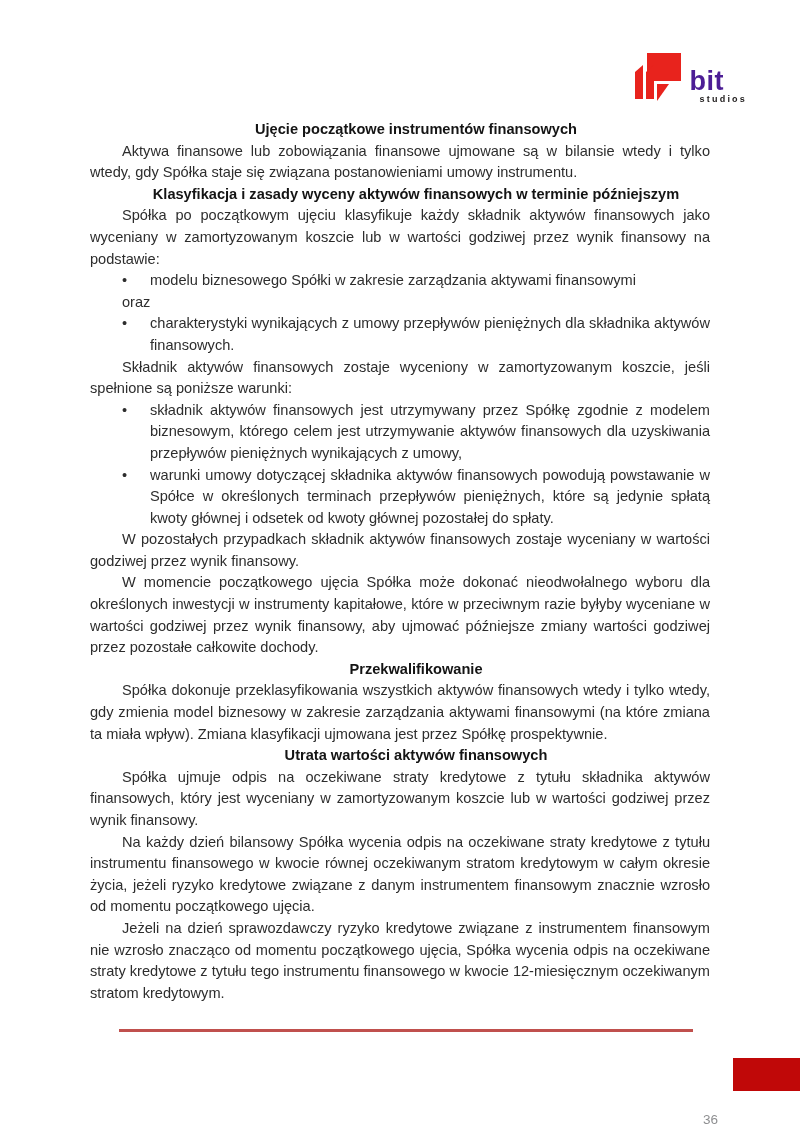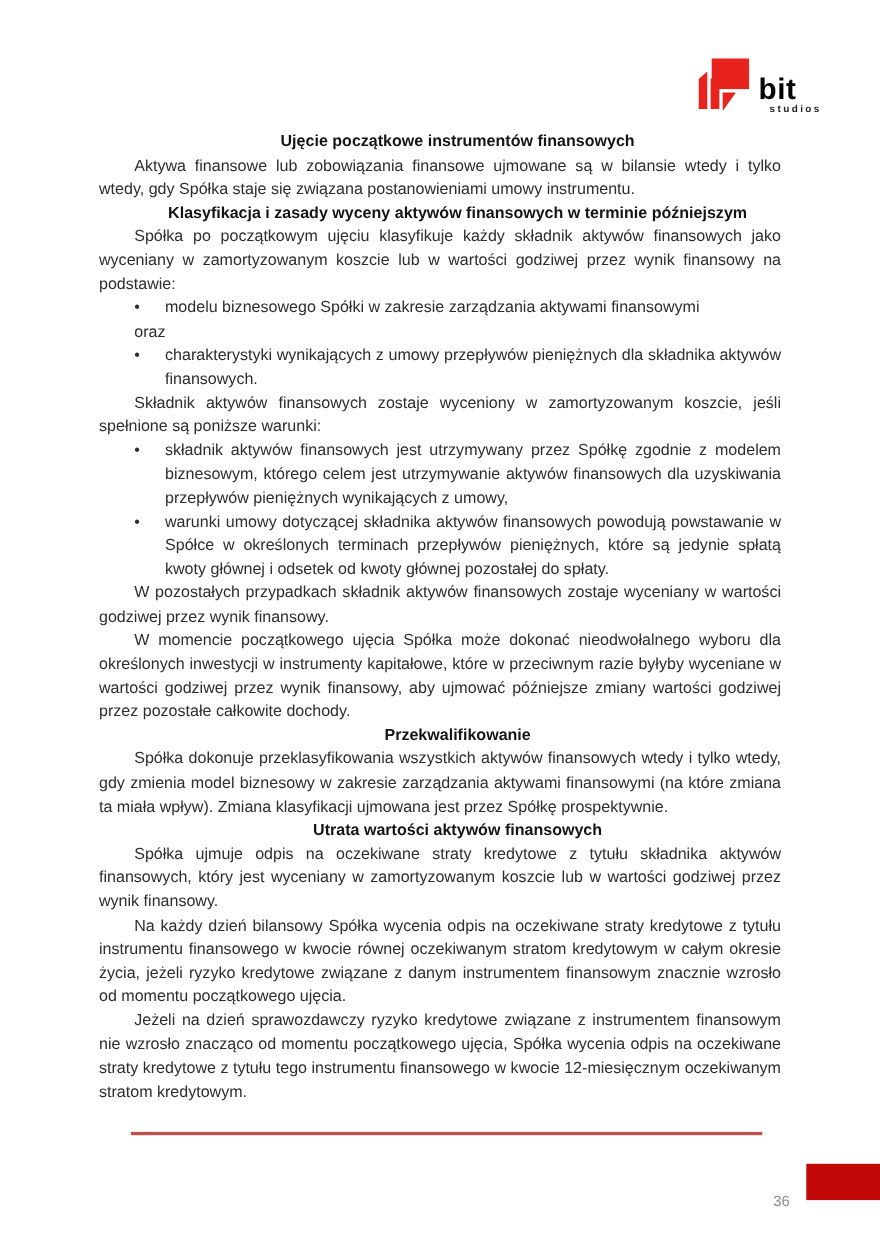--- a/index.html
+++ b/index.html
@@ -9,21 +9,21 @@
     background:#ffffff;
     font-family:"Liberation Sans", sans-serif;
     overflow:hidden;
   }
 
   
   .logo { position:absolute; top:53px; right:53px; display:flex; gap:7px; }
   .logo-mark { width:48px; height:52px; }
   .logo-text { display:flex; flex-direction:column; margin-top:17px; }
   .logo-word {
-    font-size:27px; font-weight:bold; color:#000000;
+    font-size:27px; font-weight:bold; color:#4c1d95;
     line-height:22px; letter-spacing:0.5px;
   }
   .logo-sub {
     font-size:9px; font-weight:bold; color:#232020;
     letter-spacing:2.2px; margin-top:2px;margin-left:10px;
   }
 
   
   .doc {
     position:absolute; left:90px; top:119px; width:620px;
@@ -46,21 +46,21 @@
   .footer-rule {
     position:absolute; left:119px; top:1029px; width:574px; height:3px;
     background:#c0504d;
   }
   .footer-title {
     position:absolute; left:0; top:1061px; width:760px;
     text-align:center;
     font-size:13px; letter-spacing:1.3px; color:#8e8f91;
   }
   .page-number {
-    position:absolute; left:703px; top:1084px;
+    position:absolute; left:703px; top:1112px;
     font-size:13.5px; color:#8e8f91;
   }
   .page-block {
     position:absolute; left:733px; top:1058px; width:67px; height:33px;
     background:#c00808;
   }
 </style>
 </head>
 <body>
 

